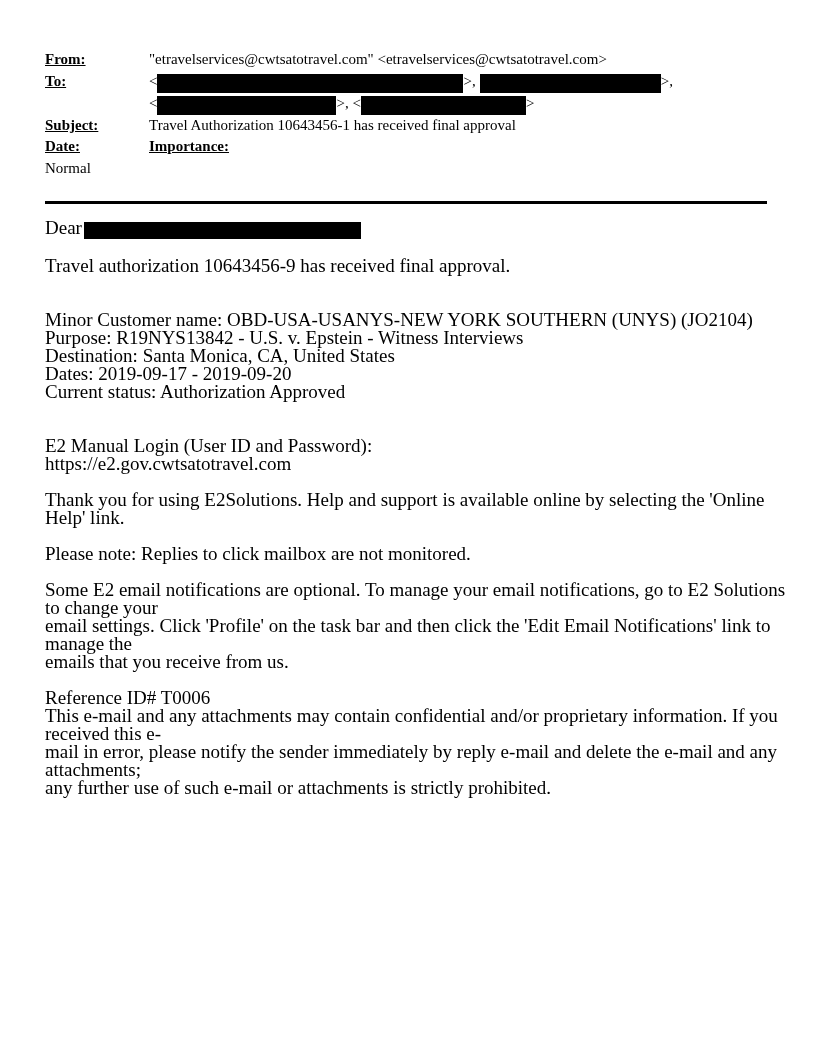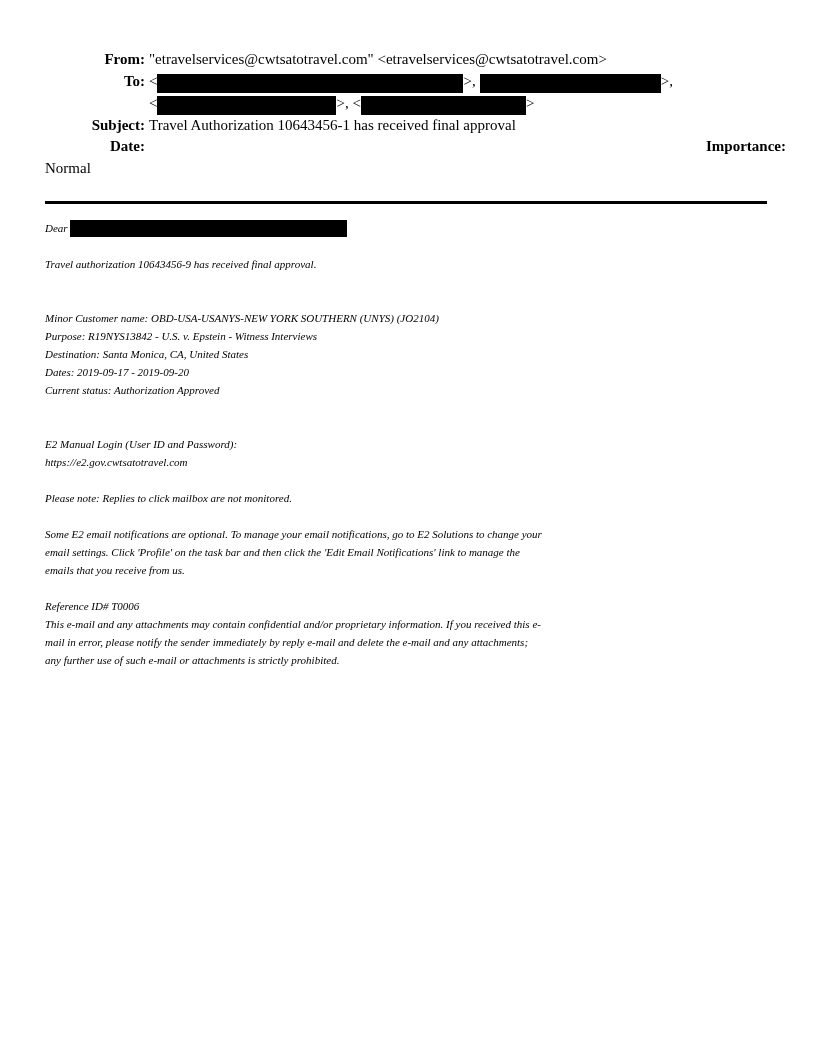--- a/index.html
+++ b/index.html
@@ -17,39 +17,38 @@
   .header {
     position: absolute;
     left: 45px; top: 49px;
     width: 741px;
     display: grid;
     grid-template-columns: 100px 1fr;
     column-gap: 4px;
     font-size: 15px;
     line-height: 21.5px;
   }
-  .hlabel { text-align: right; font-weight: bold; white-space: nowrap; }
+  .hlabel { font-weight: bold; white-space: nowrap; text-decoration: underline; }
   .hvalue { text-align: left; white-space: nowrap; }
 
   
   .rule {
     position: absolute;
     left: 45px; top: 201px;
     width: 722px; height: 3px;
     background: #000000;
   }
 
   
   .bodytext {
     position: absolute;
     left: 45px; top: 219px;
     width: 742px;
-    font-size: 11px;
+    font-size: 19px;
     line-height: 18px;
-    font-style: italic;
   }
   .para { margin: 0 0 18px 0; white-space: pre-line; }
   .para:last-child { margin-bottom: 0; }
   .line { white-space: pre-line; }
 
   
   .redact {
     display: inline-block;
     background: #000000;
     height: 19px;
@@ -101,20 +100,21 @@
 Purpose: R19NYS13842 - U.S. v. Epstein - Witness Interviews
 Destination: Santa Monica, CA, United States
 Dates: 2019-09-17 - 2019-09-20
 Current status: Authorization Approved</div>
     </div>
 
 
     <div class="para">E2 Manual Login (User ID and Password):
 https://e2.gov.cwtsatotravel.com</div>
 
+    <div class="para">Thank you for using E2Solutions. Help and support is available online by selecting the 'Online Help' link.</div>
 
     <div class="para">Please note: Replies to click mailbox are not monitored.</div>
 
     <div class="para">Some E2 email notifications are optional. To manage your email notifications, go to E2 Solutions to change your
 email settings. Click 'Profile' on the task bar and then click the 'Edit Email Notifications' link to manage the
 emails that you receive from us.</div>
 
     <div class="para">Reference ID# T0006
 This e-mail and any attachments may contain confidential and/or proprietary information. If you received this e-
 mail in error, please notify the sender immediately by reply e-mail and delete the e-mail and any attachments;

